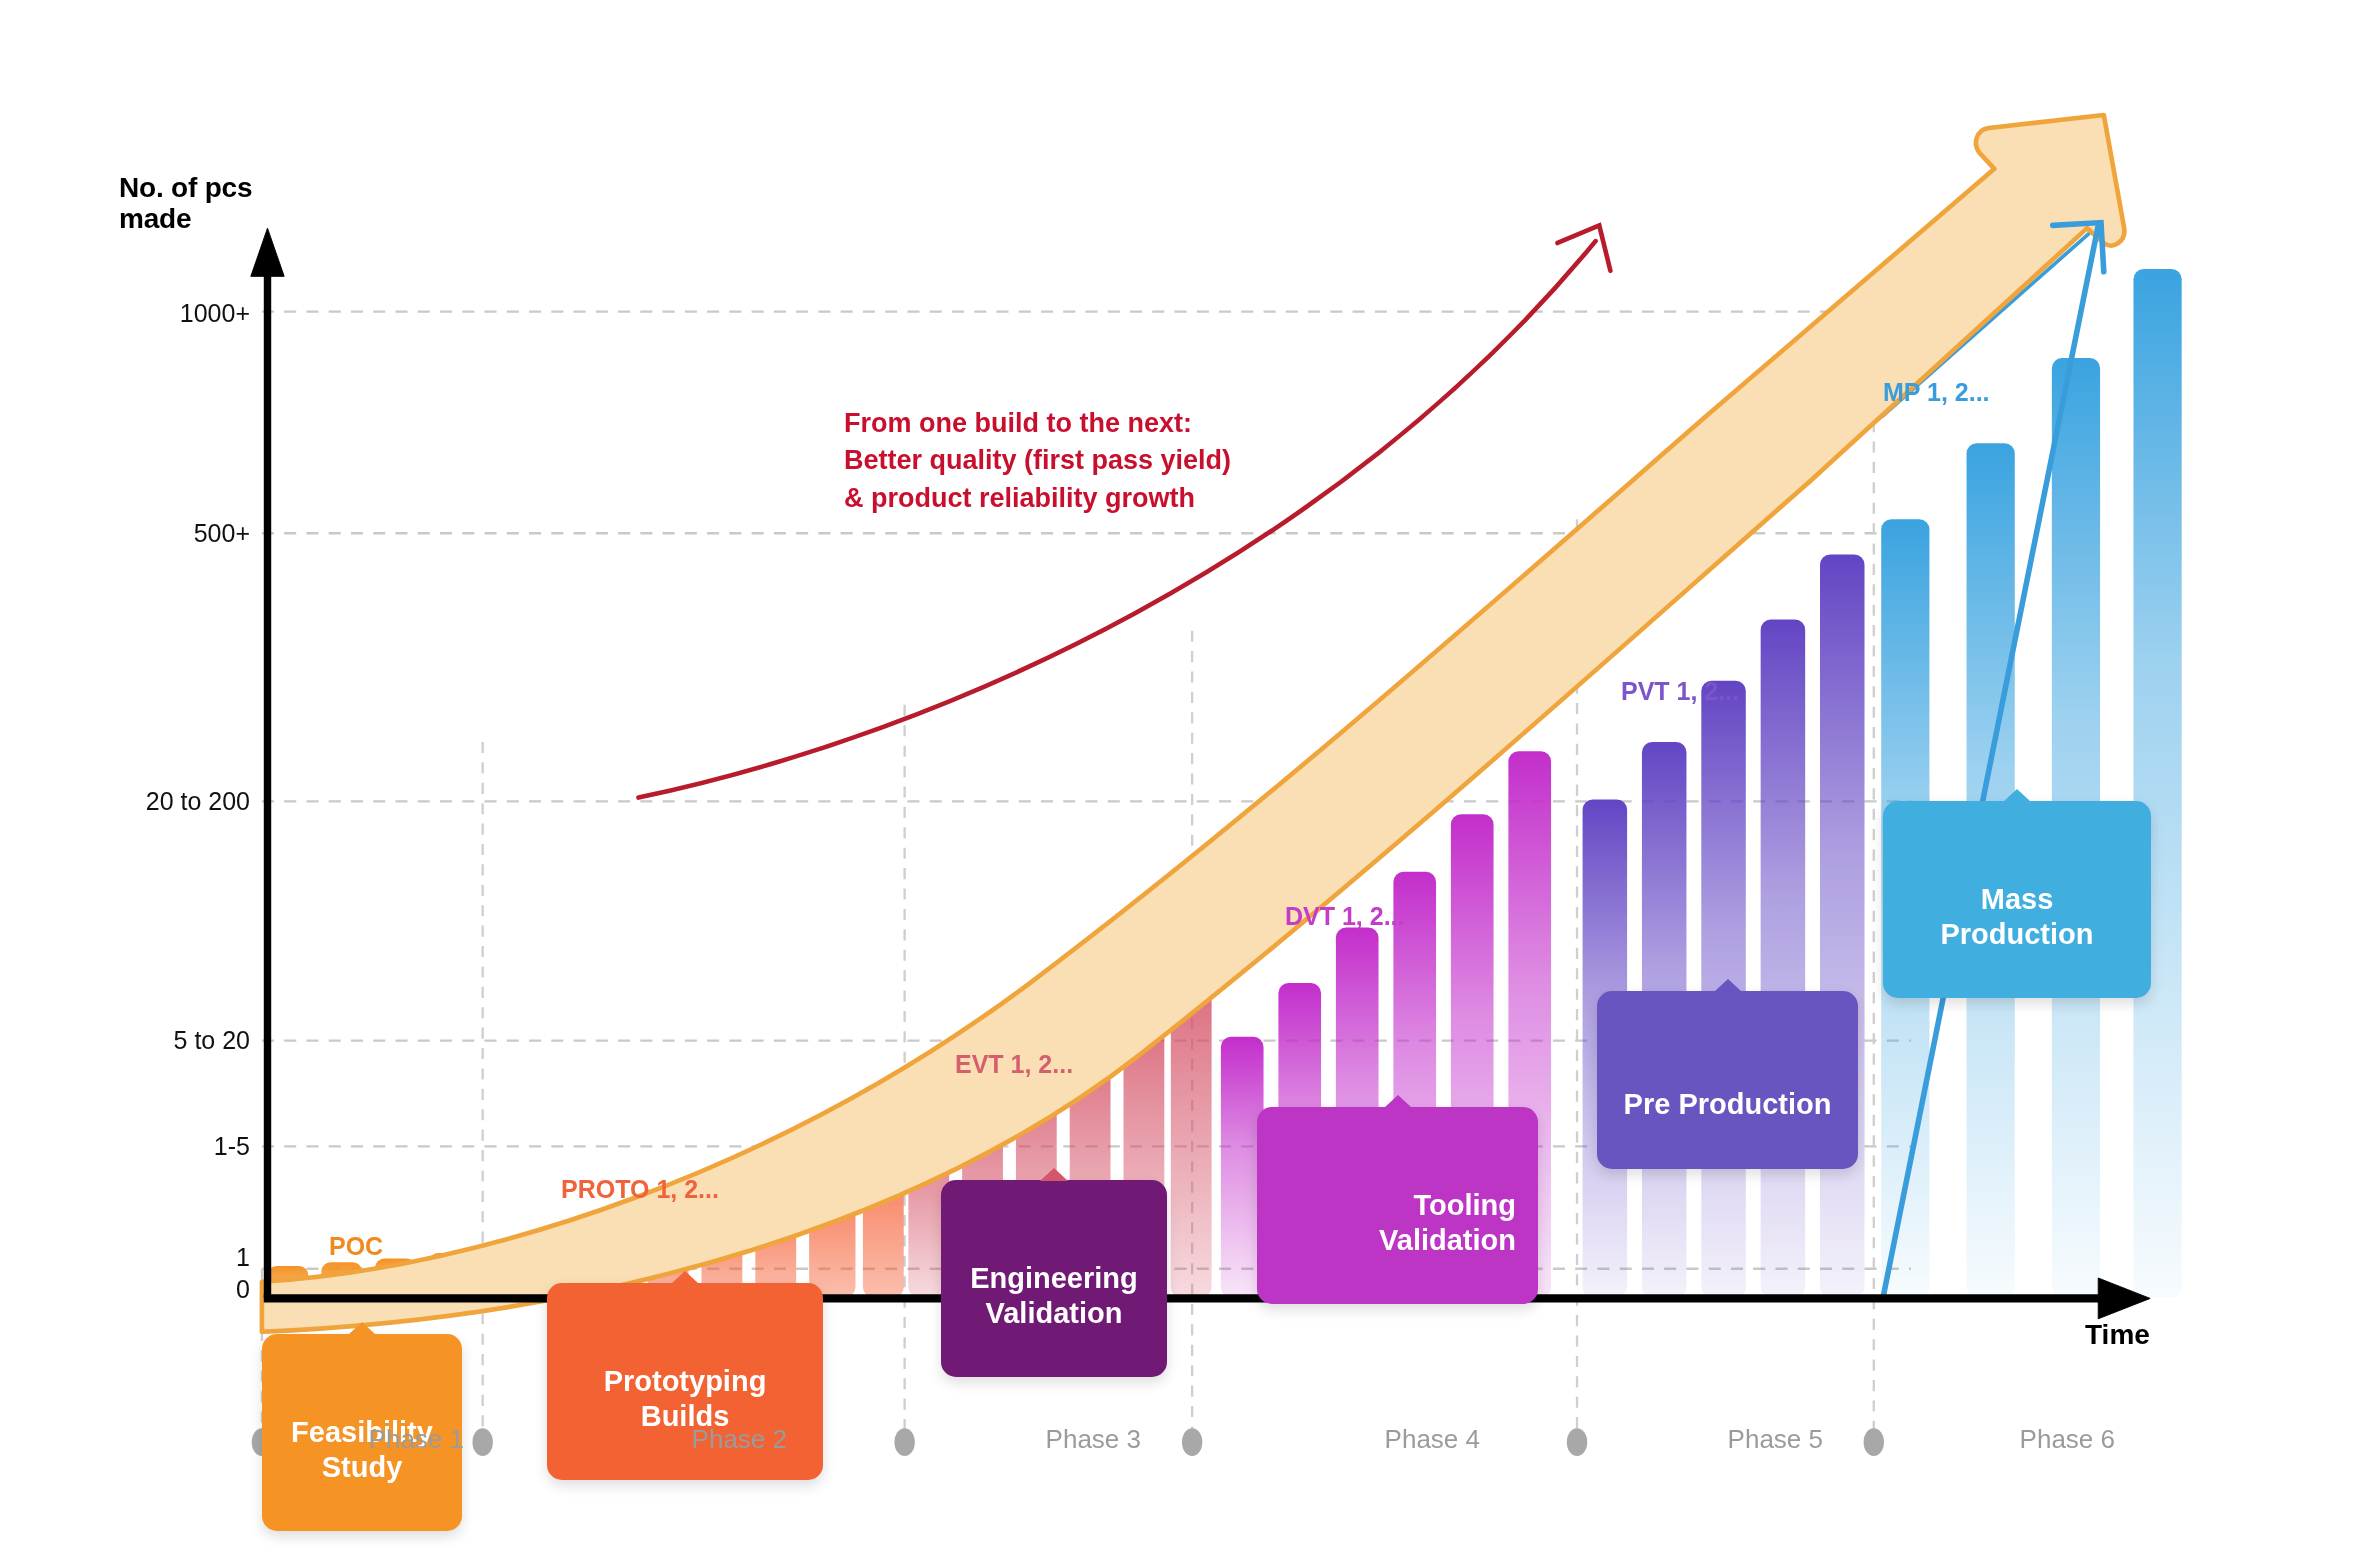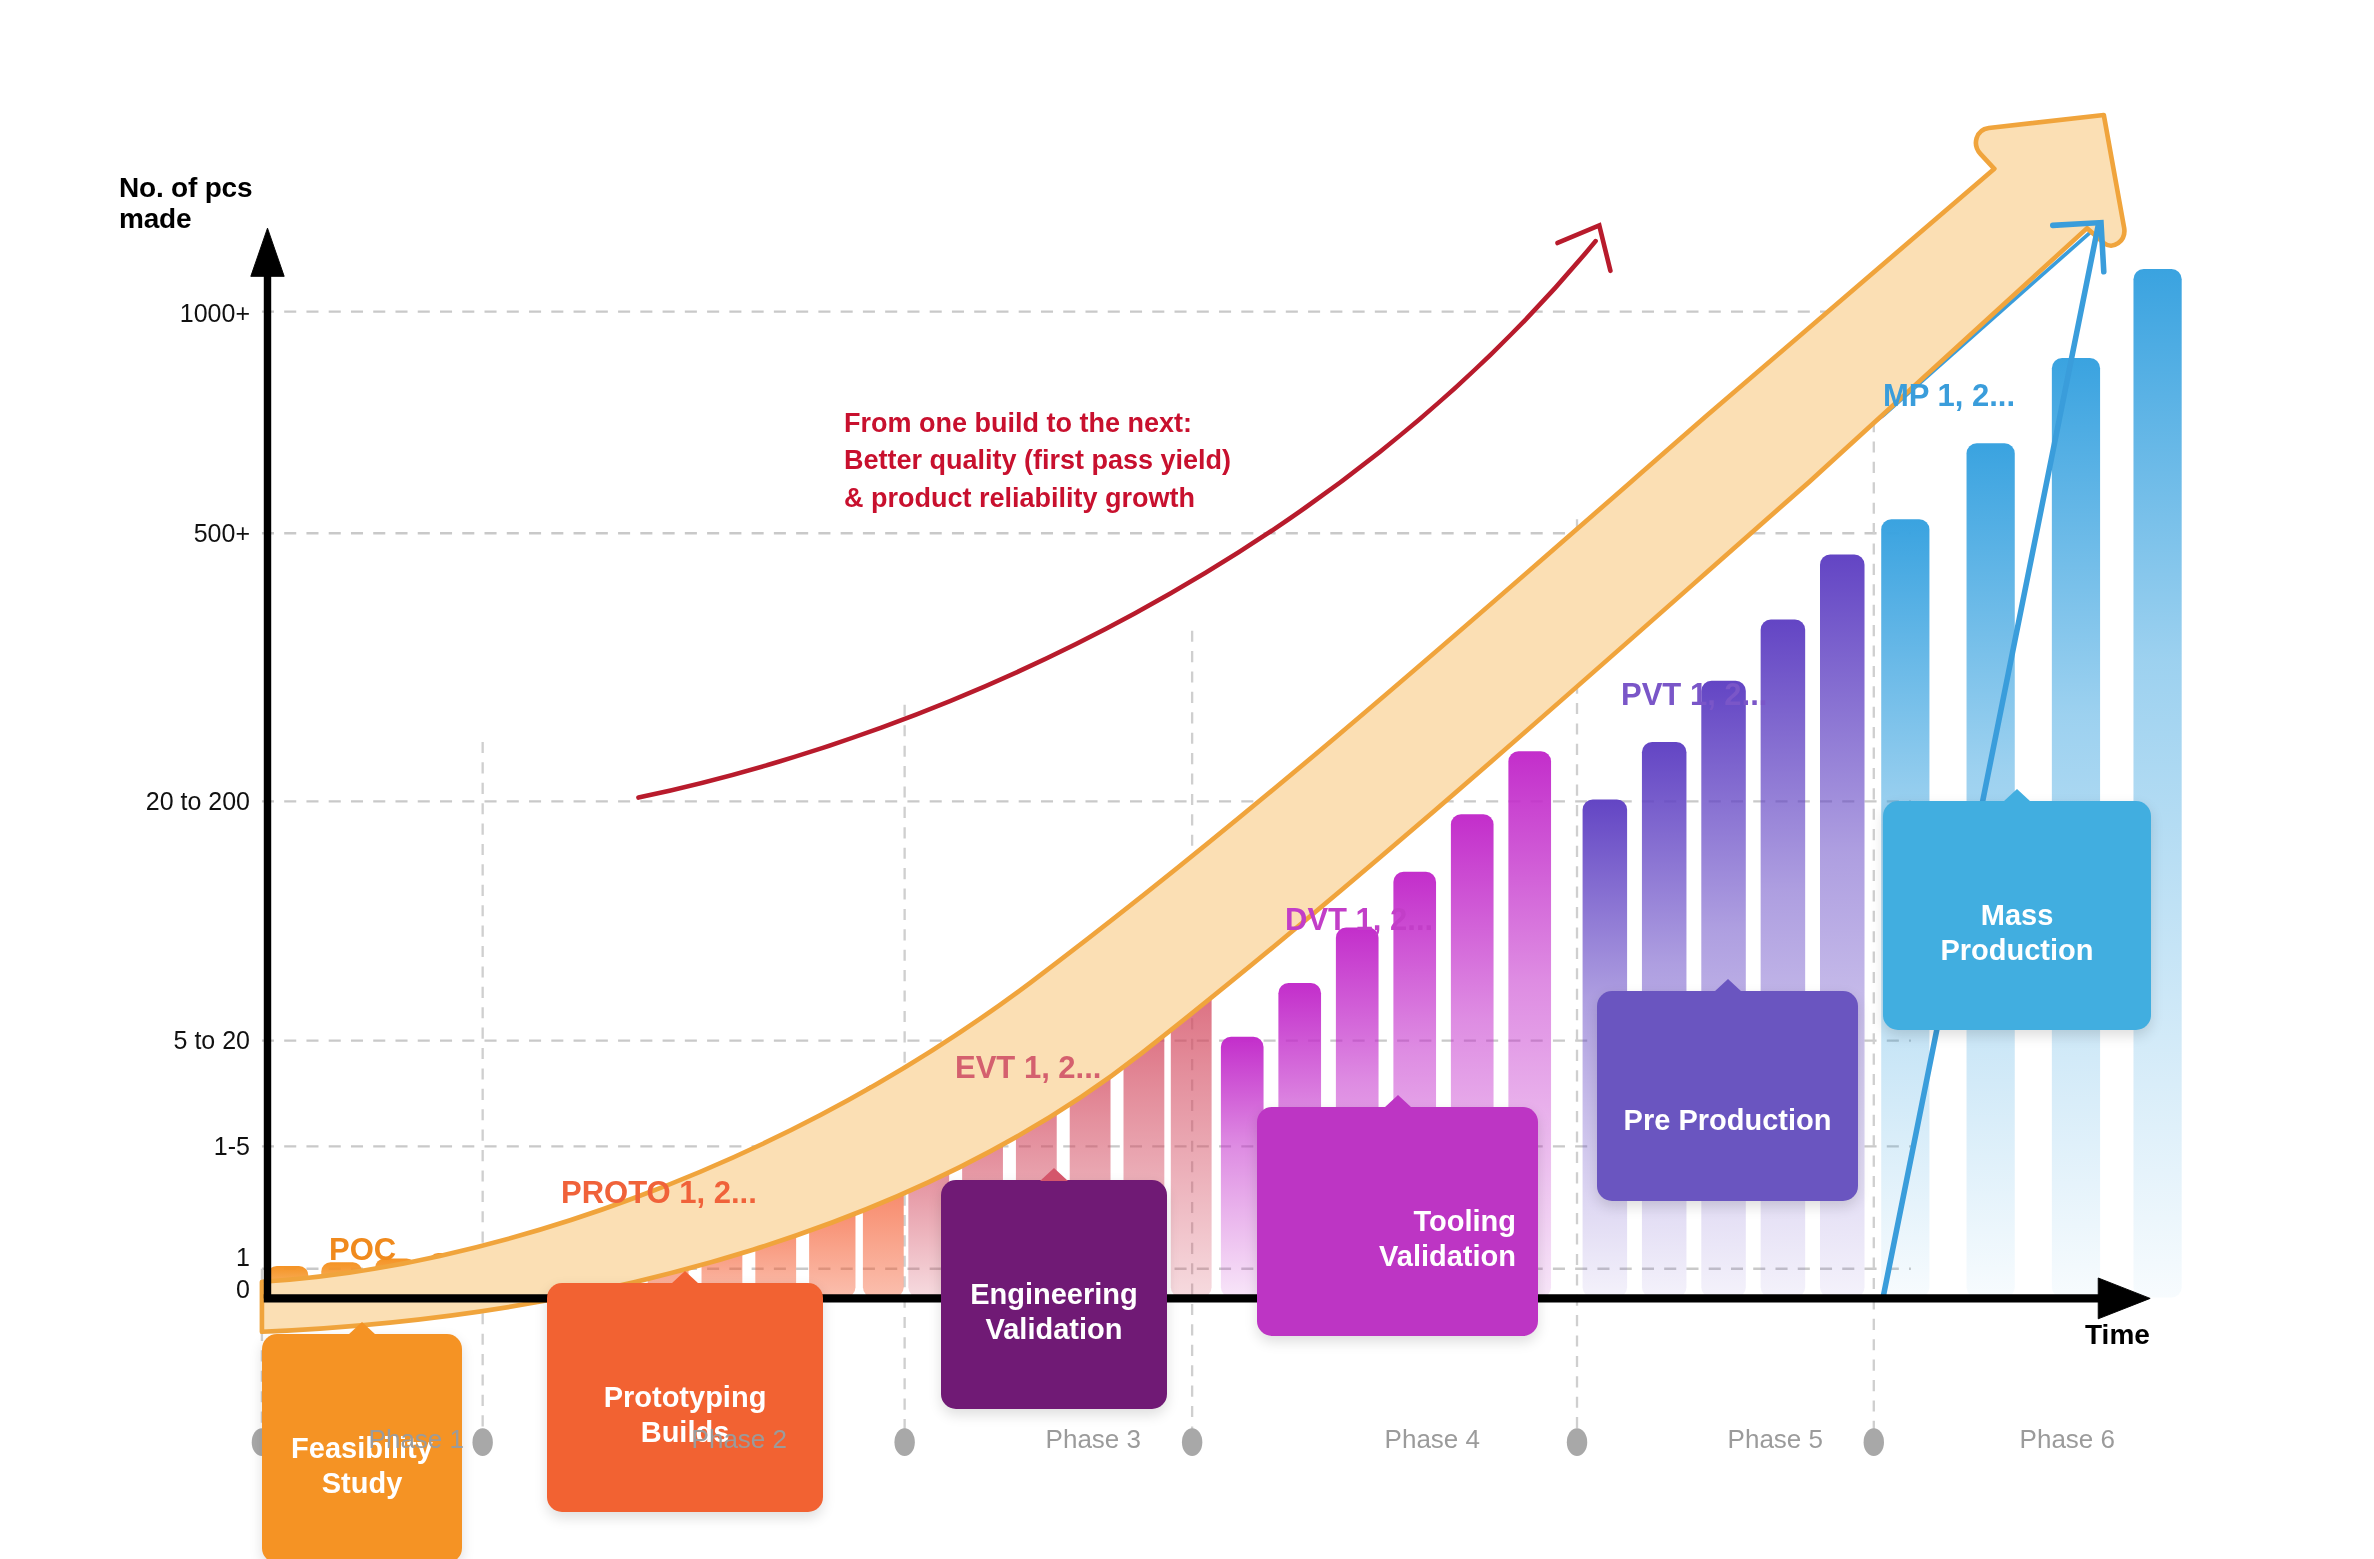--- a/index.html
+++ b/index.html
@@ -14,29 +14,29 @@
                 color:#000;line-height:1.12;letter-spacing:-0.2px;}
   #x-axis-title{left:2085px;top:1319px;font-size:28px;font-weight:bold;color:#000;}
 
   
   .ytick{font-size:25px;color:#111;text-align:right;width:167px;}
 
   
   .phase-label{font-size:26px;color:#9b9b9b;text-align:right;}
 
   
-  .series-label{font-weight:bold;font-size:31px;white-space:nowrap;}
+  .series-label{font-weight:bold;font-size:25px;white-space:nowrap;}
 
   
   #annotation{left:844px;top:405px;font-size:27px;font-weight:bold;color:#c8102e;
               line-height:1.38;white-space:pre-line;}
 
   
   .pill{position:absolute;color:#fff;font-weight:bold;font-size:29px;
-        border-radius:15px;padding:29px 22px;text-align:center;line-height:1.18;
+        border-radius:15px;padding:13px 22px;text-align:center;line-height:1.18;
         box-shadow:0 5.6px 13px rgba(0,0,0,.13);white-space:pre-line;}
   .pill .notch{position:absolute;top:-12px;left:50%;margin-left:-14px;
                width:0;height:0;border-left:14px solid transparent;
                border-right:14px solid transparent;border-bottom:13px solid currentColor;}
 </style>
 </head>
 <body>
 
 <div id="stage">
 

